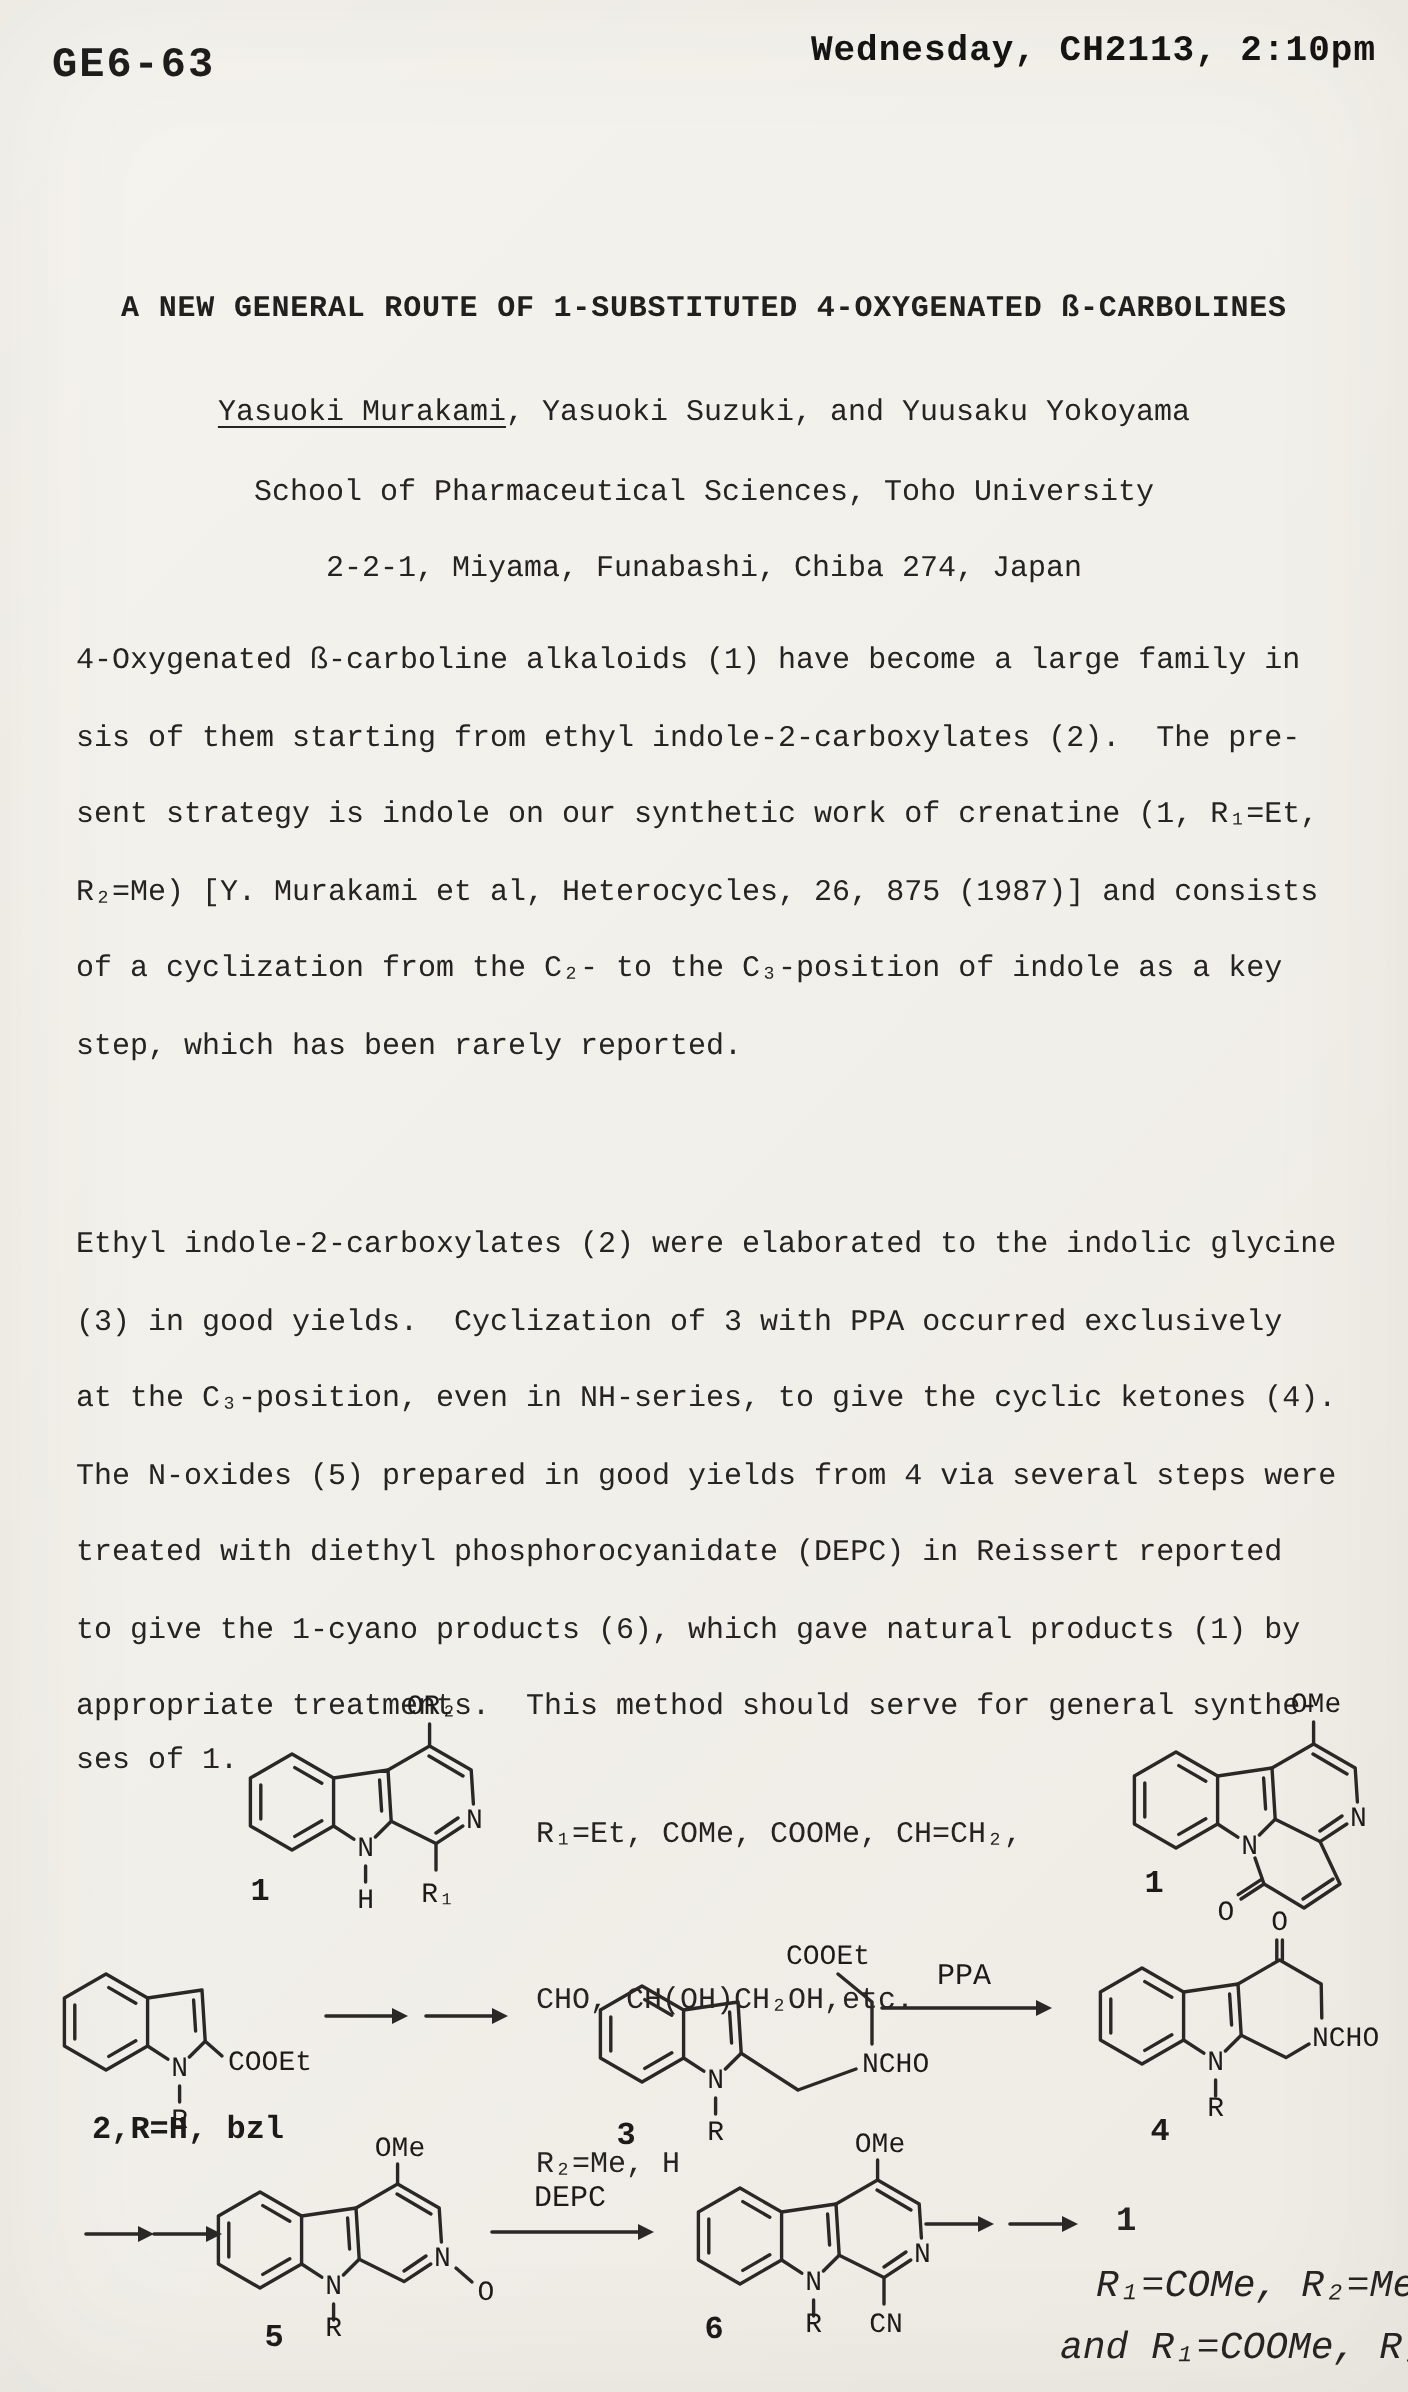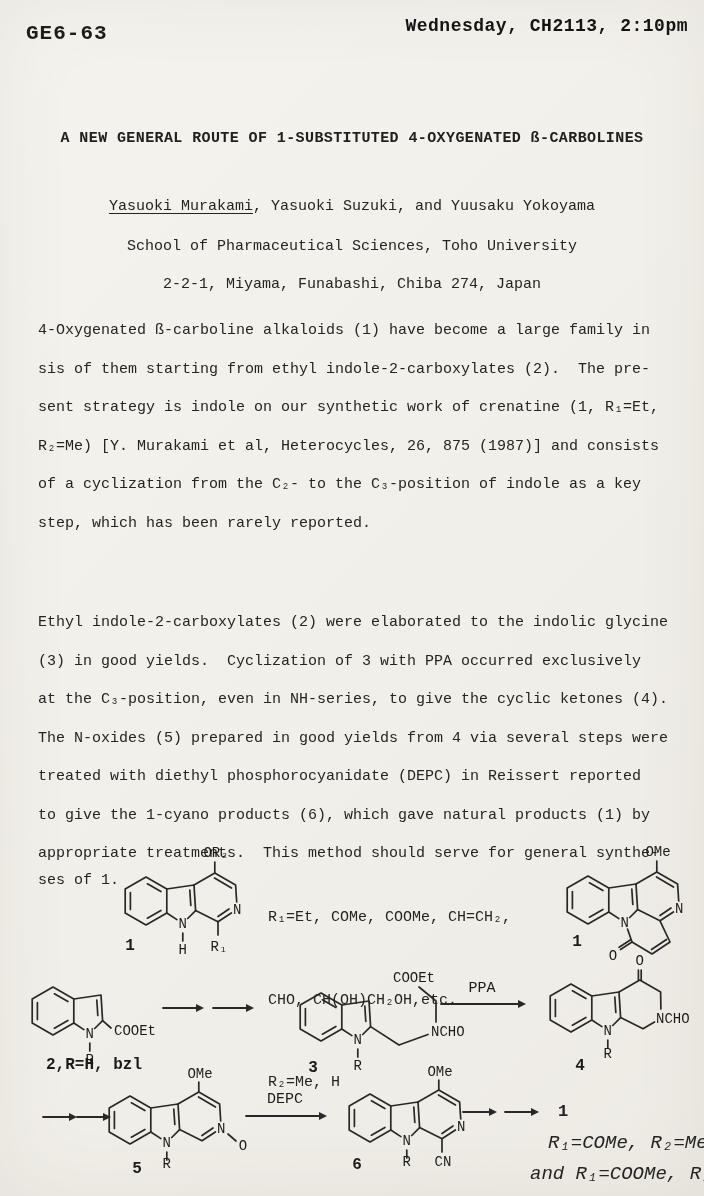--- a/index.html
+++ b/index.html
@@ -32,21 +32,21 @@
   .arr text{font-family:"Liberation Mono","DejaVu Sans Mono",monospace;font-size:15px;fill:#1d1b19;}
 </style>
 </head>
 <body>
 
 <div class="page">
 
   <div class="abs hdr-left" style="left:16px;top:22px">GE6-63</div>
   <div class="abs hdr-right" style="right:16px;top:16px">Wednesday, CH2113, 2:10pm</div>
 
-  <div class="abs center title" style="top:130px">A NEW GENERAL ROUTE OF 1-SUBSTITUTED 4-OXYGENATED ß-CARBOLINES</div>
+  <div class="abs center title" style="top:146px">A NEW GENERAL ROUTE OF 1-SUBSTITUTED 4-OXYGENATED ß-CARBOLINES</div>
   <div class="abs center authors" style="top:198px"><span class="u">Yasuoki Murakami</span><span>, Yasuoki Suzuki, and Yuusaku Yokoyama</span></div>
   <div class="abs center aff" style="top:238px">School of Pharmaceutical Sciences, Toho University</div>
   <div class="abs center aff" style="top:276px">2-2-1, Miyama, Funabashi, Chiba 274, Japan</div>
 
   <div class="abs para" style="left:38px;top:312px">
     <div class="tline">4-Oxygenated ß-carboline alkaloids (1) have become a large family in</div>
     <div class="tline">sis of them starting from ethyl indole-2-carboxylates (2).  The pre-</div>
     <div class="tline">sent strategy is indole on our synthetic work of crenatine (1, R₁=Et,</div>
     <div class="tline">R₂=Me) [Y. Murakami et al, Heterocycles, 26, 875 (1987)] and consists</div>
     <div class="tline">of a cyclization from the C₂- to the C₃-position of indole as a key</div>

